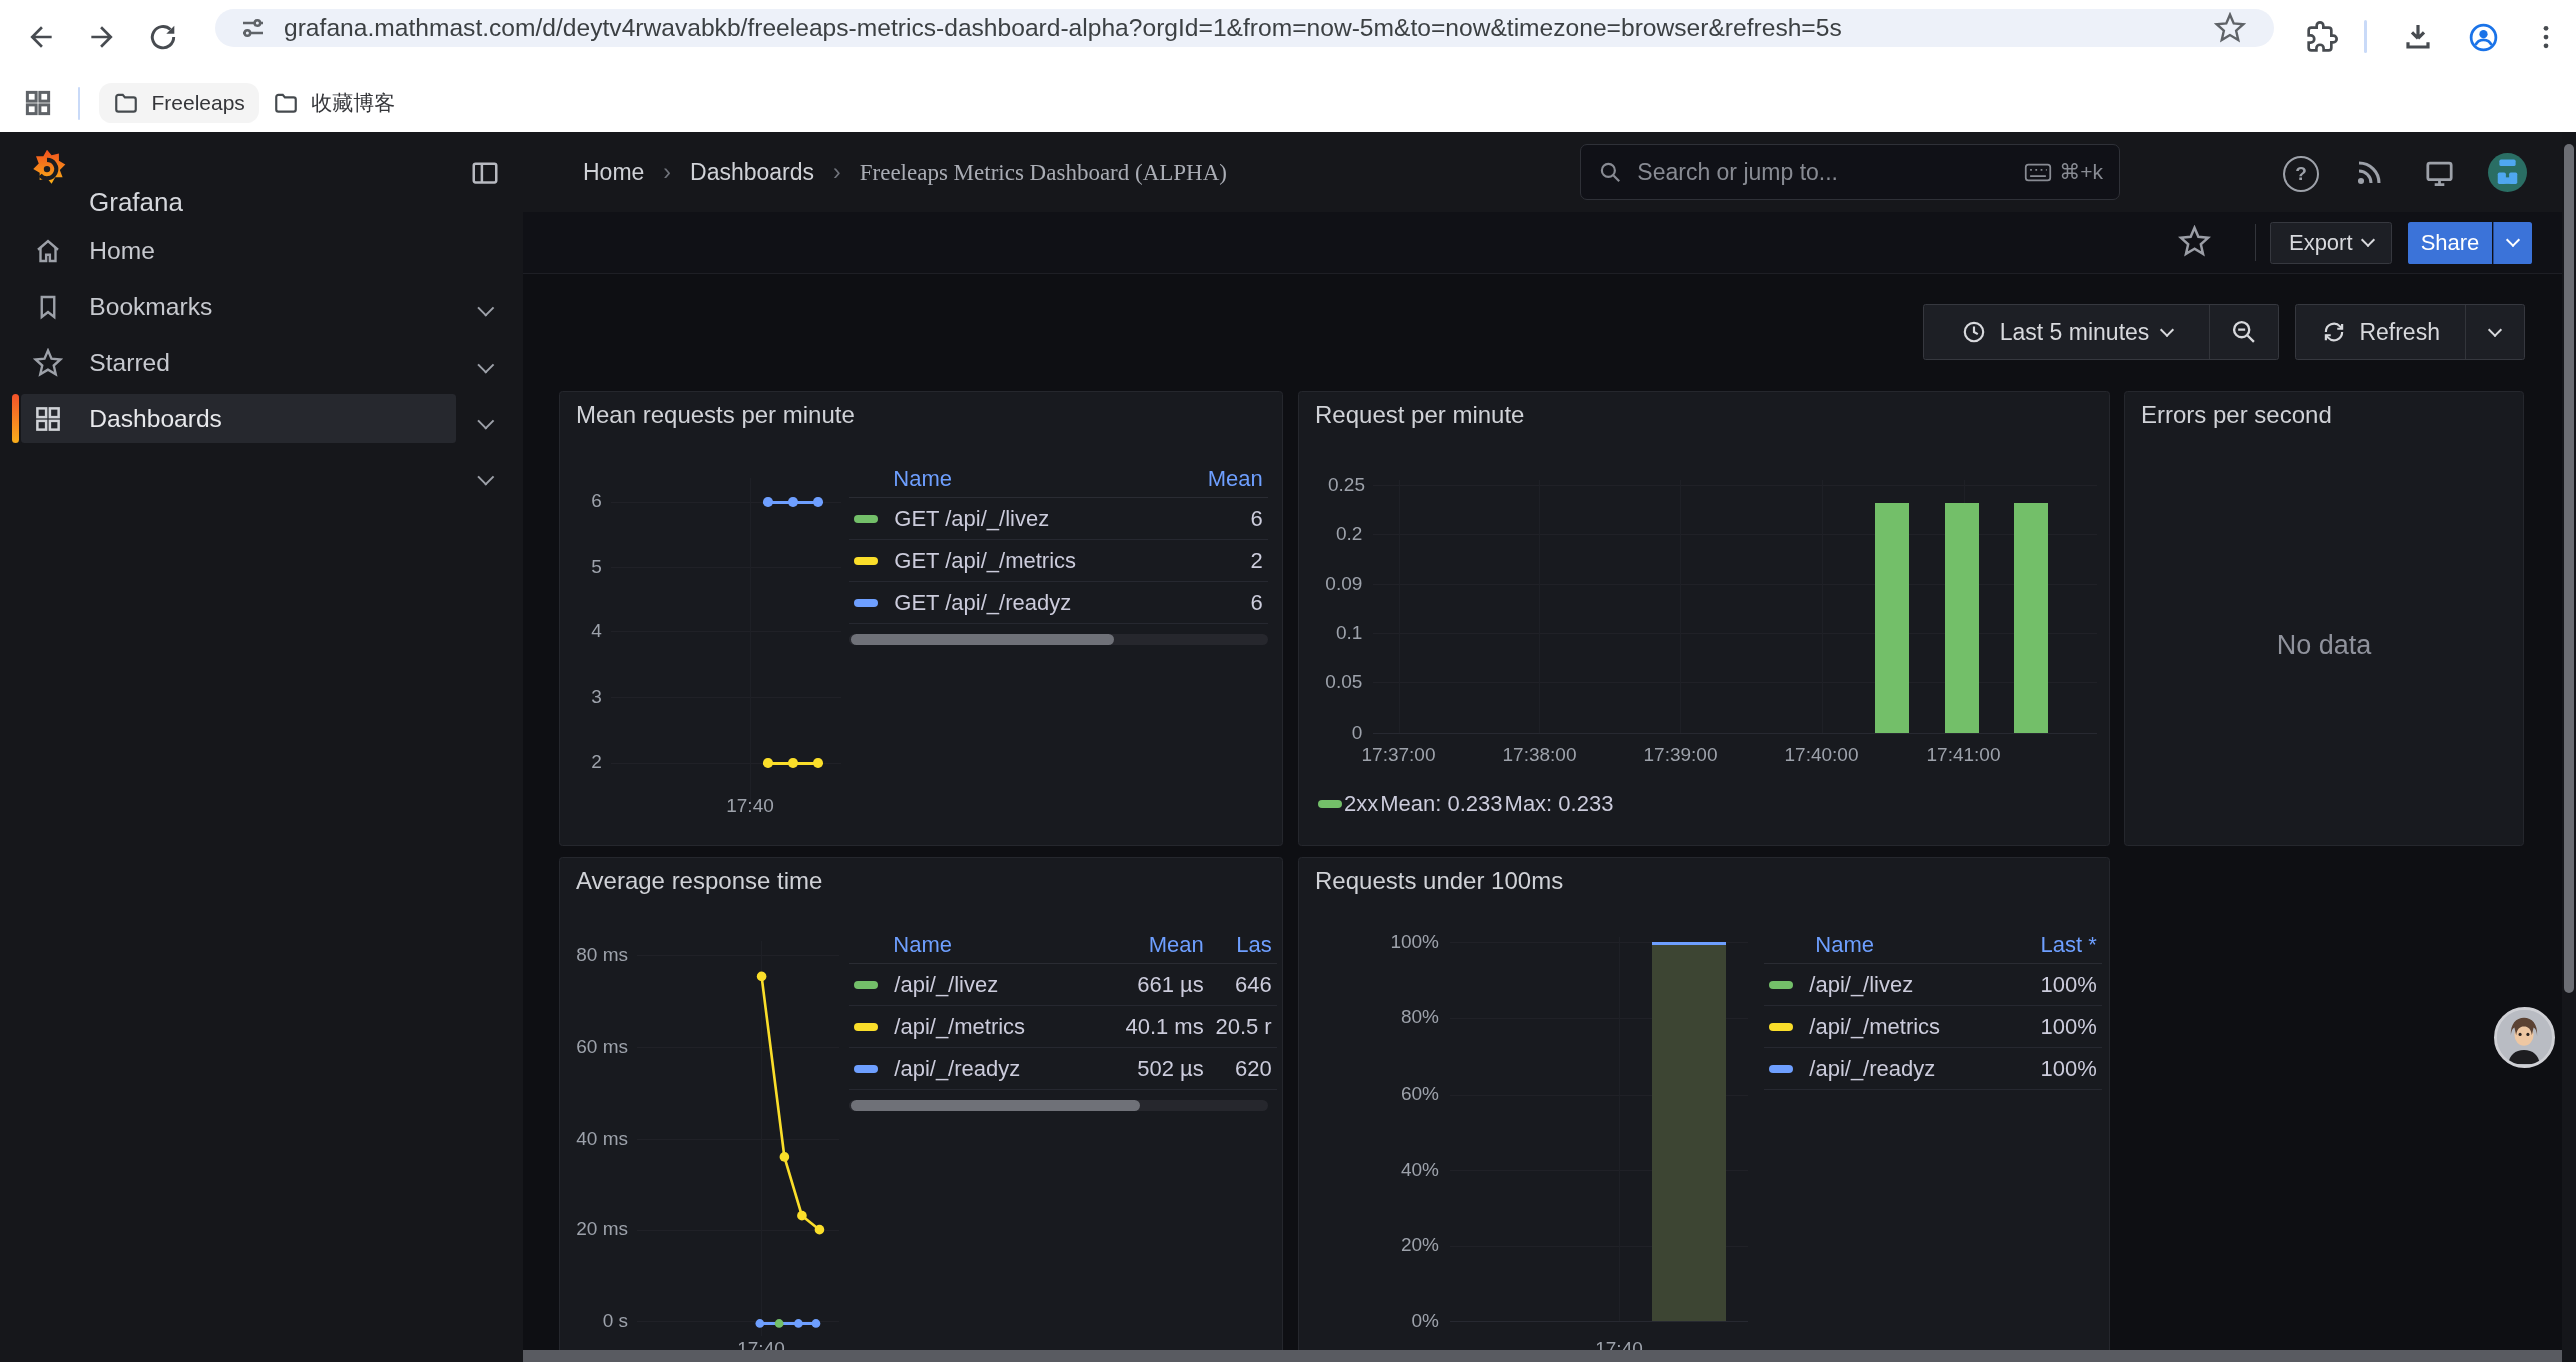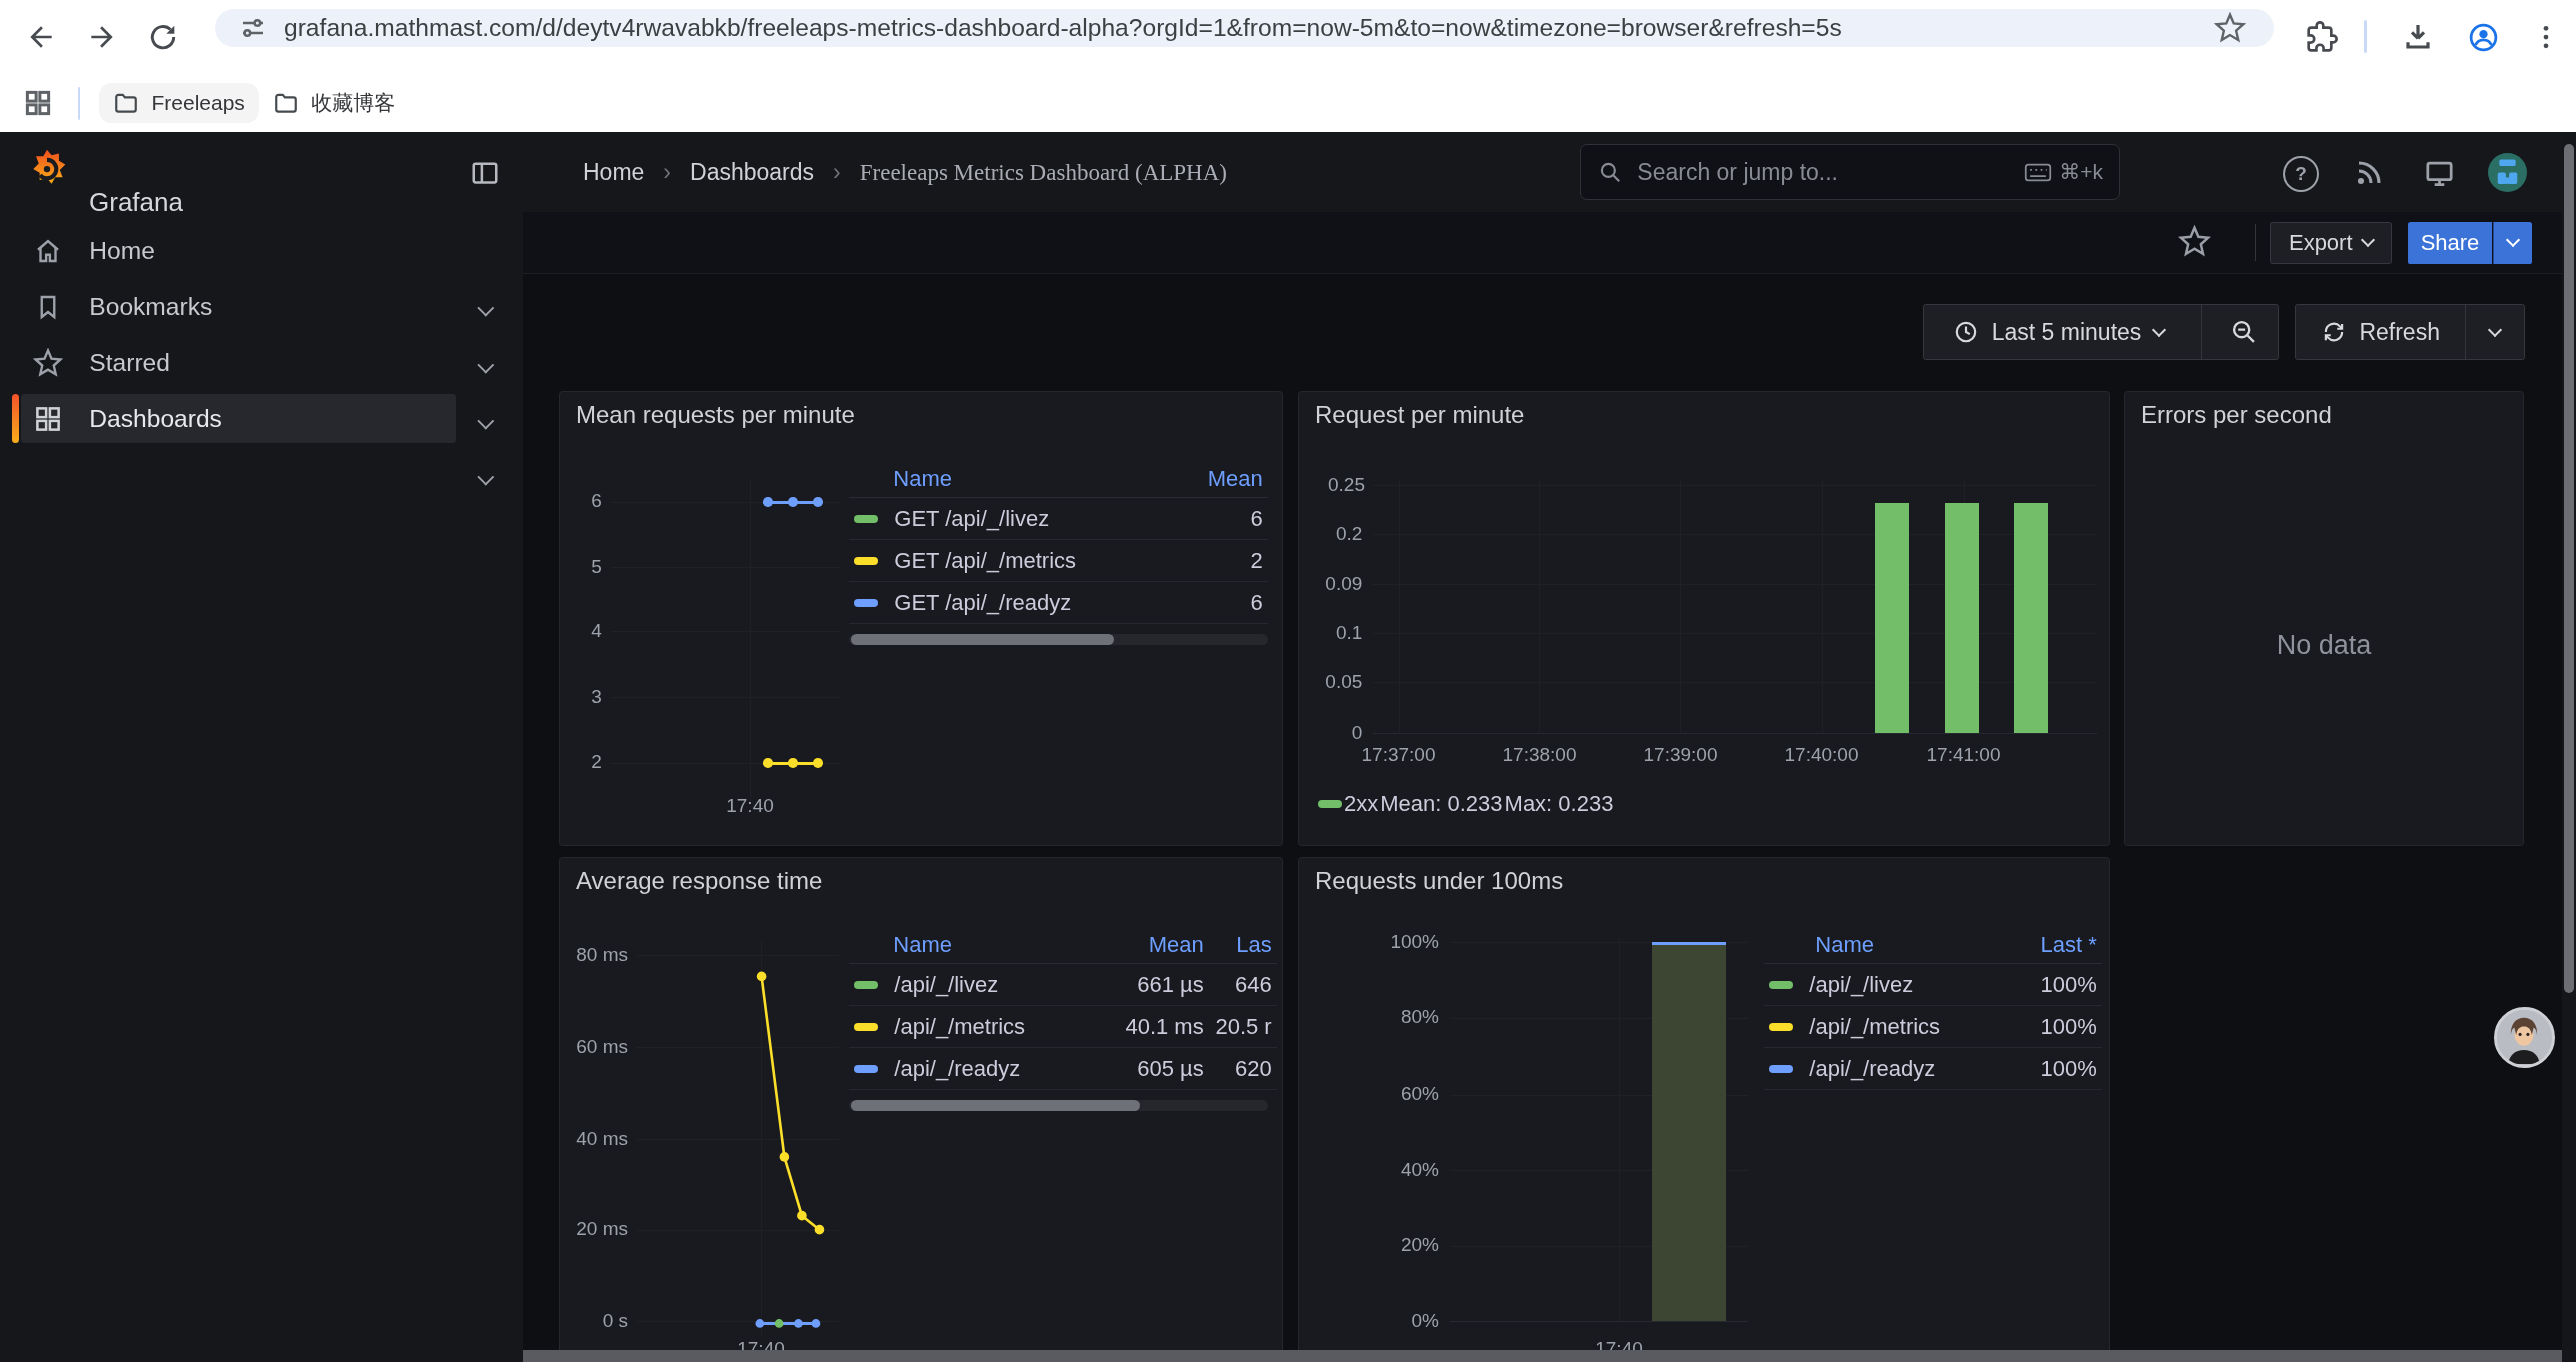--- a/index.html
+++ b/index.html
@@ -296,21 +296,21 @@
   <div class="abs gbtn bluebtn" style="left:1885px;top:9.6px;width:84px;height:42px;border-radius:2.6px 0 0 2.6px;">
     <span>Share</span>
   </div>
   <div class="abs gbtn bluebtn" style="left:1970px;top:9.6px;width:39px;height:42px;border-radius:0 2.6px 2.6px 0;border-left:0.9px solid rgba(10,25,60,0.45);">
     <span class="chev" style="width:8px;height:8px;margin-top:-4.4px;"></span>
   </div>
 </div>
 
 <div class="abs canvas"></div>
 
-<div class="abs gbtn" style="left:1923px;top:304px;width:356px;height:56px;gap:8px;">
+<div class="abs gbtn" style="left:1923px;top:304px;width:356px;height:56px;gap:0;">
   <div style="flex:1;display:flex;align-items:center;justify-content:center;gap:12.3px;height:100%;">
     <svg width="26" height="26" viewBox="0 0 24 24" fill="none" stroke="#d8d9dd" stroke-width="2">
       <circle cx="12" cy="12" r="8.5"></circle>
         <path d="M12 7v5l3.5 2"></path>
     </svg>
     <span style="font-size:23px;">Last 5 minutes</span>
     <span class="chev" style="width:8px;height:8px;margin-top:-4.4px;"></span>
   </div>
   <div style="width:0.9px;height:100%;background:#33353b;"></div>
   <div style="width:68px;display:flex;align-items:center;justify-content:center;height:100%;">
@@ -466,21 +466,21 @@
     </div>
     <div class="lg-row">
       <span class="pill" style="background:#fade2a;"></span>
       <span class="lg-name">/api/_/metrics</span>
       <span class="lg-val mid">40.1 ms</span>
       <span class="lg-val" style="width:68px;">20.5 r</span>
     </div>
     <div class="lg-row">
       <span class="pill" style="background:#6e9fff;"></span>
       <span class="lg-name">/api/_/readyz</span>
-      <span class="lg-val mid">605 µs</span>
+      <span class="lg-val mid">502 µs</span>
       <span class="lg-val" style="width:68px;">620</span>
     </div>
   </div>
   <div class="lg-scroll" style="left:289px;top:242px;width:419px;">
     <div class="lg-thumb" style="left:1.8px;width:289px;"></div>
   </div>
 </div>
 
 <div class="panel" style="left:1298px;top:857px;width:812px;height:526px;">
   <div class="ptitle">Requests under 100ms</div>

